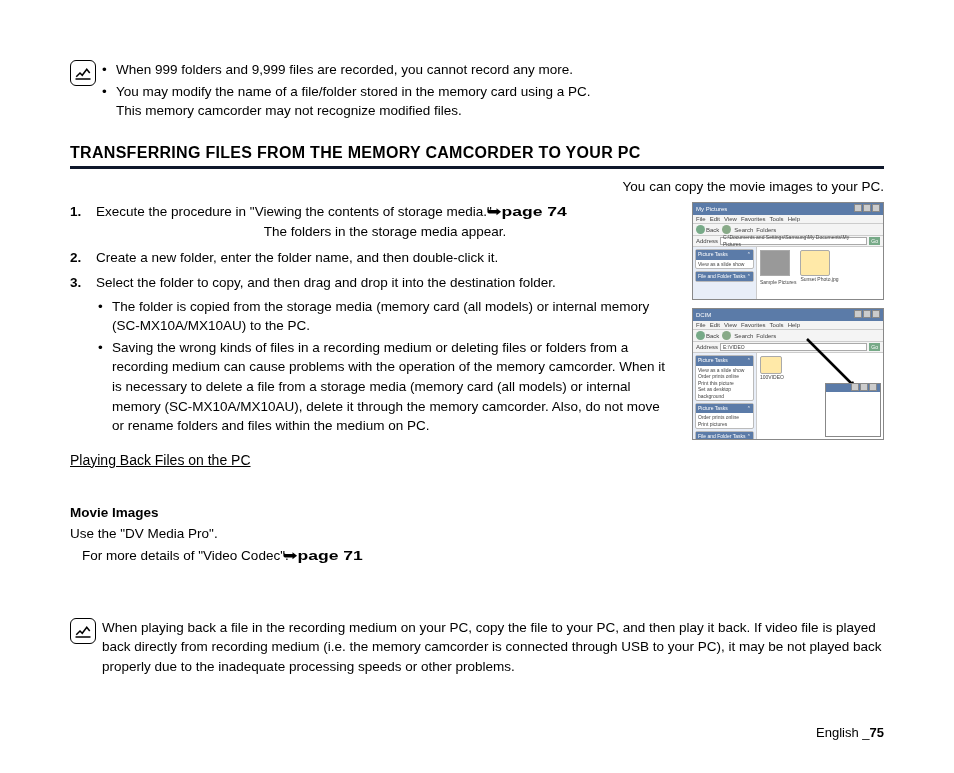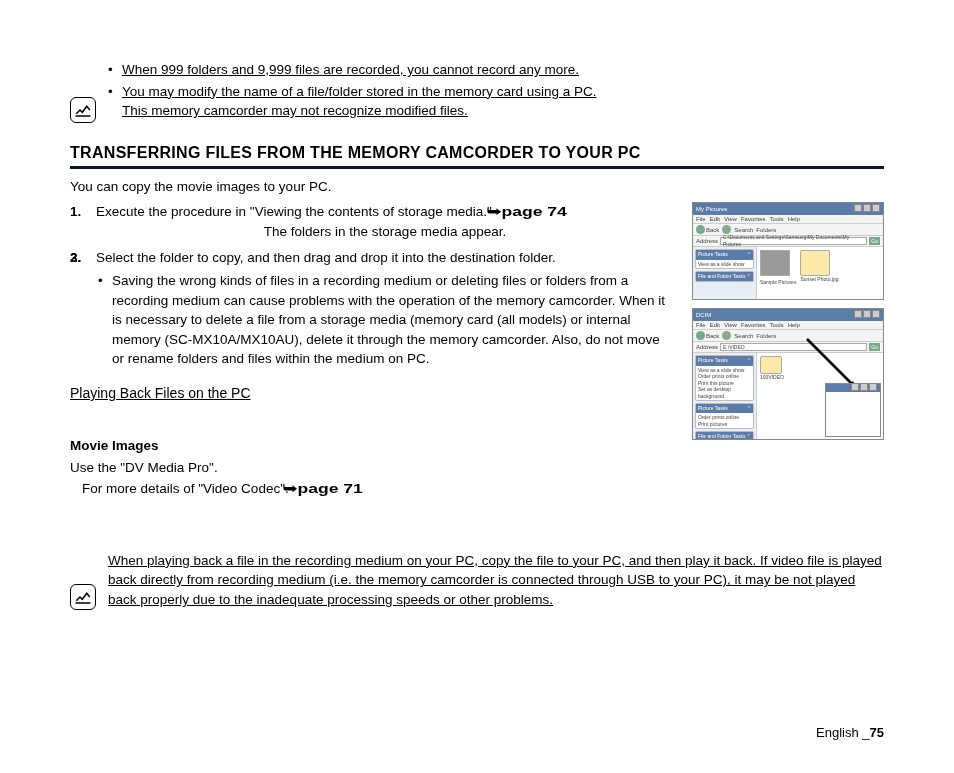--- a/index.html
+++ b/index.html
@@ -9,24 +9,23 @@
     height: 773px;
     padding: 60px 70px 40px 70px;
     font-size: 13.5px;
     line-height: 1.45;
     color: #000;
     position: relative;
     background: #fff;
   }
   .note-block {
     display: flex;
-    align-items: flex-end;
-    gap: 12px;
+    align-items: flex-start;
+    gap: 6px;
     margin-bottom: 18px;
-    text-decoration: underline;
   }
   .note-icon {
     width: 26px; height: 26px;
     border: 1.5px solid #000;
     border-radius: 6px;
     display: flex;
     align-items: center;
     justify-content: center;
     flex: 0 0 auto;
     font-size: 14px;
@@ -36,21 +35,21 @@
   .note-body li { position: relative; padding-left: 14px; margin-bottom: 2px; }
   .note-body li::before { content: "•"; position: absolute; left: 0; }
   h2.section {
     font-size: 16px;
     font-weight: bold;
     border-bottom: 3px solid #0f172a;
     padding-bottom: 2px;
     margin-bottom: 8px;
     letter-spacing: 0.3px;
   }
-  .intro { margin-bottom: 6px; }
+  .intro { margin-bottom: 6px; text-align: right; }
   .content-row { display: flex; gap: 18px; }
   .content-text { flex: 1; }
   .content-images { width: 192px; flex: 0 0 auto; }
   ol.steps { list-style: none; }
   ol.steps > li { position: relative; padding-left: 26px; margin-bottom: 6px; }
   ol.steps .num { position: absolute; left: 0; font-weight: bold; }
   ol.steps .subline { display: block; text-align: center; }
   ul.bullets { list-style: none; margin-top: 4px; }
   ul.bullets li { position: relative; padding-left: 16px; margin-bottom: 2px; }
   ul.bullets li::before { content: "•"; position: absolute; left: 2px; }
@@ -128,25 +127,27 @@
 <div class="content-row">
   <div class="content-text">
     <ol class="steps">
       <li>
         <span class="num">1.</span>
         <span>Execute the procedure in "Viewing the contents of storage media." </span><span class="ref-arrow">➥page 74</span>
         <span class="subline">The folders in the storage media appear.</span>
       </li>
       <li>
         <span class="num">2.</span>
+        <span>Create a new folder, enter the folder name, and then double-click it.</span>
       </li>
       <li>
         <span class="num">3.</span>
         <span>Select the folder to copy, and then drag and drop it into the destination folder.</span>
         <ul class="bullets">
+          <li>The folder is copied from the storage media (memory card (all models) or internal memory (SC-MX10A/MX10AU) to the PC.</li>
           <li>Saving the wrong kinds of files in a recording medium or deleting files or folders from a recording medium can cause problems with the operation of the memory camcorder. When it is necessary to delete a file from a storage media (memory card (all models) or internal memory (SC-MX10A/MX10AU), delete it through the memory camcorder. Also, do not move or rename folders and files within the medium on PC.</li>
         </ul>
       </li>
     </ol>
 
     <h3 class="subhead">Playing Back Files on the PC</h3>
     <div class="movie-label">Movie  Images</div>
     <div class="movie-body">Use the "DV Media Pro".</div>
     <div class="movie-body indent1">
       <span>For more details of "Video Codec". </span><span class="ref-arrow">➥page 71</span>

